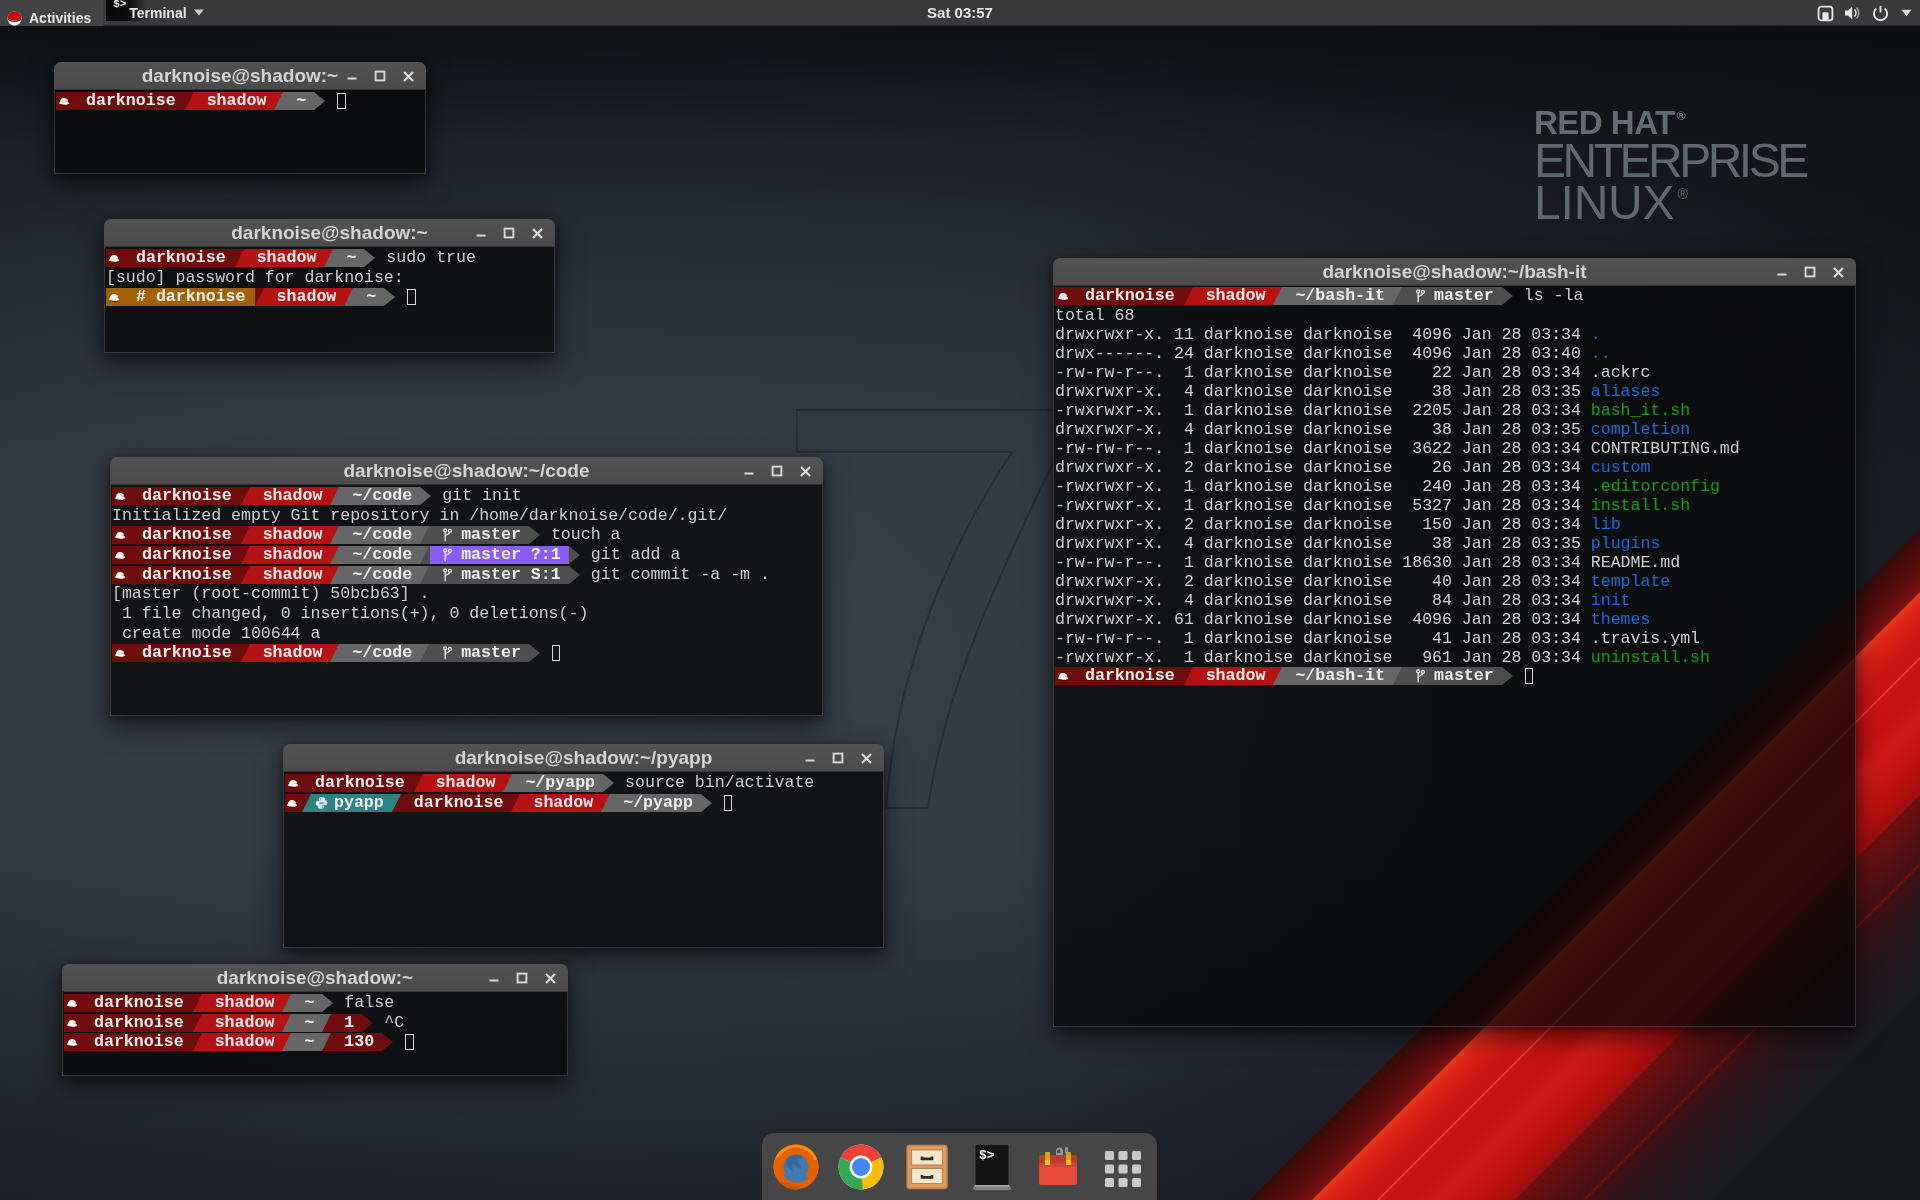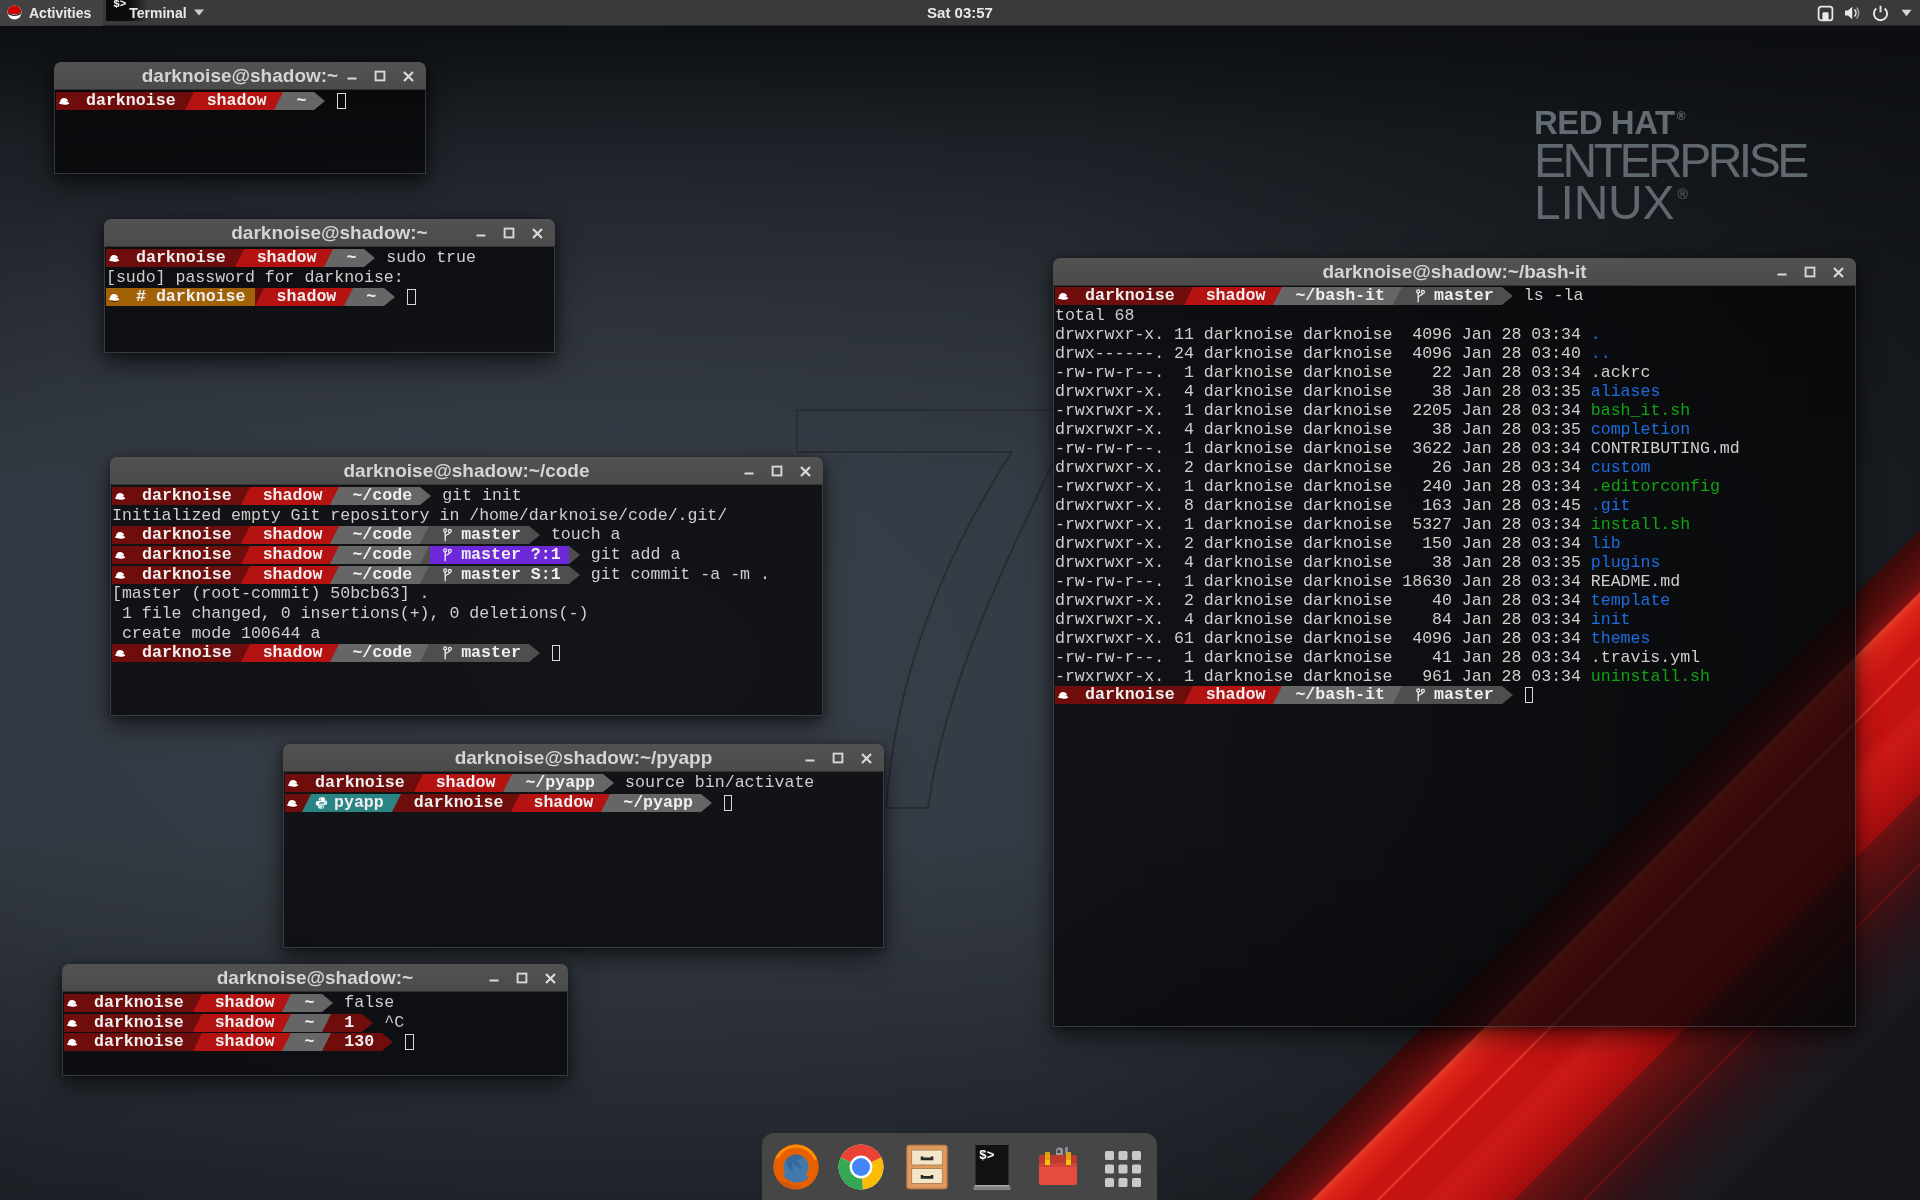--- a/index.html
+++ b/index.html
@@ -2,21 +2,21 @@
 <html><head><meta charset="utf-8"><title>d</title><style>
 *{margin:0;padding:0;box-sizing:border-box}
 html,body{width:1920px;height:1200px;overflow:hidden;background:#23262c;
   font-family:"Liberation Sans",sans-serif}
 #stage{position:relative;width:1920px;height:1200px;overflow:hidden}
 #wp{position:absolute;left:0;top:0}
 
 #topbar{position:absolute;left:0;top:0;width:1920px;height:26px;background:#3a3a3a;
   z-index:100;display:flex;align-items:center;color:#e8e8e8;font-size:14px;font-weight:bold;
   border-bottom:1px solid #23232a}
-#activities{height:26px;display:flex;align-items:center;padding:0 12px 0 7px;background:#424242}
+#activities{height:26px;display:flex;align-items:flex-end;padding:0 12px 0 7px;background:#424242}
 #appmenu{height:26px;display:flex;align-items:center;margin-left:3px;position:relative;padding-right:10px}
 #appicon{width:42px;height:21px;align-self:flex-start;background:linear-gradient(90deg,#0a0a0a 0%,#0d0d0d 55%,#3a3a3a 100%);
   display:inline-block;position:relative}
 #appicondollar{position:absolute;left:7px;top:-2px;color:#fff;font-family:"Liberation Mono",monospace;
   font-size:11px;font-weight:bold}
 #appname{margin-left:-19px;position:relative;font-size:14px}
 #clock{position:absolute;left:0;right:0;text-align:center;font-size:15px}
 #sysicons{position:absolute;right:8px;top:0;height:26px;display:flex;align-items:center;gap:10px}
 
 #rhlogo{position:absolute;left:1534px;top:98px;width:320px;height:140px;z-index:1;color:#5f686f}
@@ -326,21 +326,21 @@
             <polygon points="0,0 9,0 0,18" fill="#6f0c0c"></polygon>
           </svg>
           <span class="sg" style="background:#b51312;padding-left:12px;padding-right:8px;color:#efefef"><span class="st">shadow</span></span>
           <svg width="10" height="18" style="background:#666666;flex:none" viewBox="0 0 10 18">
             <polygon points="0,0 9,0 0,18" fill="#b51312"></polygon>
           </svg>
           <span class="sg" style="background:#666666;padding-left:12px;padding-right:8px;color:#efefef"><span class="st">~/code</span></span>
           <svg width="10" height="18" style="background:#4e4e4e;flex:none" viewBox="0 0 10 18">
             <polygon points="0,0 9,0 0,18" fill="#666666"></polygon>
           </svg>
-          <span class="sg" style="background:#6d28d9;padding-left:12px;padding-right:8px;color:#efefef"><svg class="ic" width="11" height="14" viewBox="0 0 11 14">
+          <span class="sg" style="background:#8b5cf6;padding-left:12px;padding-right:8px;color:#efefef"><svg class="ic" width="11" height="14" viewBox="0 0 11 14">
               <g stroke="#efefef" stroke-width="1.3" fill="none">
                 <path d="M3.2 3.4 V13.2"></path>
                 <path d="M3.2 8.6 C3.2 6.2 7.6 6.8 7.8 4.4"></path>
               </g>
               <circle cx="3.2" cy="2.4" r="1.5" fill="none" stroke="#efefef" stroke-width="1.2"></circle>
               <circle cx="7.9" cy="2.9" r="1.5" fill="none" stroke="#efefef" stroke-width="1.2"></circle>
             </svg><span class="st" style="margin-left:8px">master&nbsp;?:1</span></span>
           <svg width="12" height="18" style="flex:none" viewBox="0 0 12 18">
             <polygon points="0,0 11,9 0,18" fill="#4e4e4e"></polygon>
           </svg>
@@ -601,21 +601,20 @@
         <div class="r">total 68</div>
         <div class="r">drwxrwxr-x. 11 darknoise darknoise  4096 Jan 28 03:34 <span class="b">.</span></div>
         <div class="r">drwx------. 24 darknoise darknoise  4096 Jan 28 03:40 <span class="b">..</span></div>
         <div class="r">-rw-rw-r--.  1 darknoise darknoise    22 Jan 28 03:34 .ackrc</div>
         <div class="r">drwxrwxr-x.  4 darknoise darknoise    38 Jan 28 03:35 <span class="b">aliases</span></div>
         <div class="r">-rwxrwxr-x.  1 darknoise darknoise  2205 Jan 28 03:34 <span class="g">bash_it.sh</span></div>
         <div class="r">drwxrwxr-x.  4 darknoise darknoise    38 Jan 28 03:35 <span class="b">completion</span></div>
         <div class="r">-rw-rw-r--.  1 darknoise darknoise  3622 Jan 28 03:34 CONTRIBUTING.md</div>
         <div class="r">drwxrwxr-x.  2 darknoise darknoise    26 Jan 28 03:34 <span class="b">custom</span></div>
         <div class="r">-rwxrwxr-x.  1 darknoise darknoise   240 Jan 28 03:34 <span class="g">.editorconfig</span></div>
-        <div class="r">drwxrwxr-x.  8 darknoise darknoise   163 Jan 28 03:45 <span class="b">.git</span></div>
         <div class="r">-rwxrwxr-x.  1 darknoise darknoise  5327 Jan 28 03:34 <span class="g">install.sh</span></div>
         <div class="r">drwxrwxr-x.  2 darknoise darknoise   150 Jan 28 03:34 <span class="b">lib</span></div>
         <div class="r">drwxrwxr-x.  4 darknoise darknoise    38 Jan 28 03:35 <span class="b">plugins</span></div>
         <div class="r">-rw-rw-r--.  1 darknoise darknoise 18630 Jan 28 03:34 README.md</div>
         <div class="r">drwxrwxr-x.  2 darknoise darknoise    40 Jan 28 03:34 <span class="b">template</span></div>
         <div class="r">drwxrwxr-x.  4 darknoise darknoise    84 Jan 28 03:34 <span class="b">init</span></div>
         <div class="r">drwxrwxr-x. 61 darknoise darknoise  4096 Jan 28 03:34 <span class="b">themes</span></div>
         <div class="r">-rw-rw-r--.  1 darknoise darknoise    41 Jan 28 03:34 .travis.yml</div>
         <div class="r">-rwxrwxr-x.  1 darknoise darknoise   961 Jan 28 03:34 <span class="g">uninstall.sh</span></div>
         <div class="pr">

